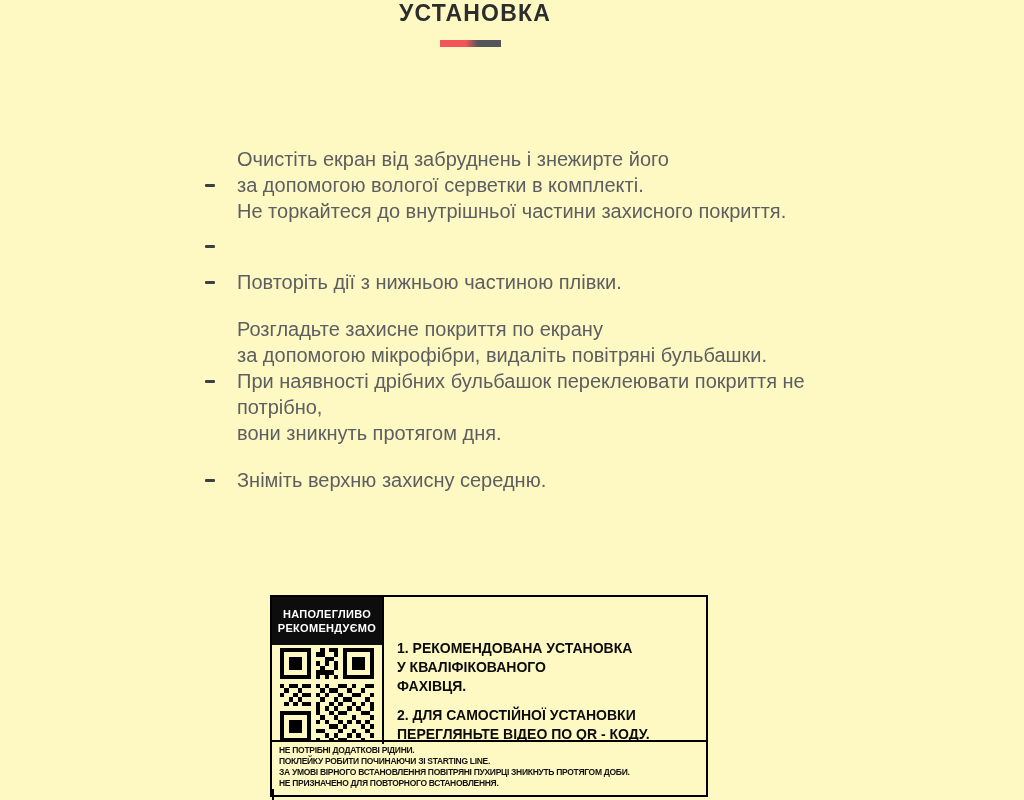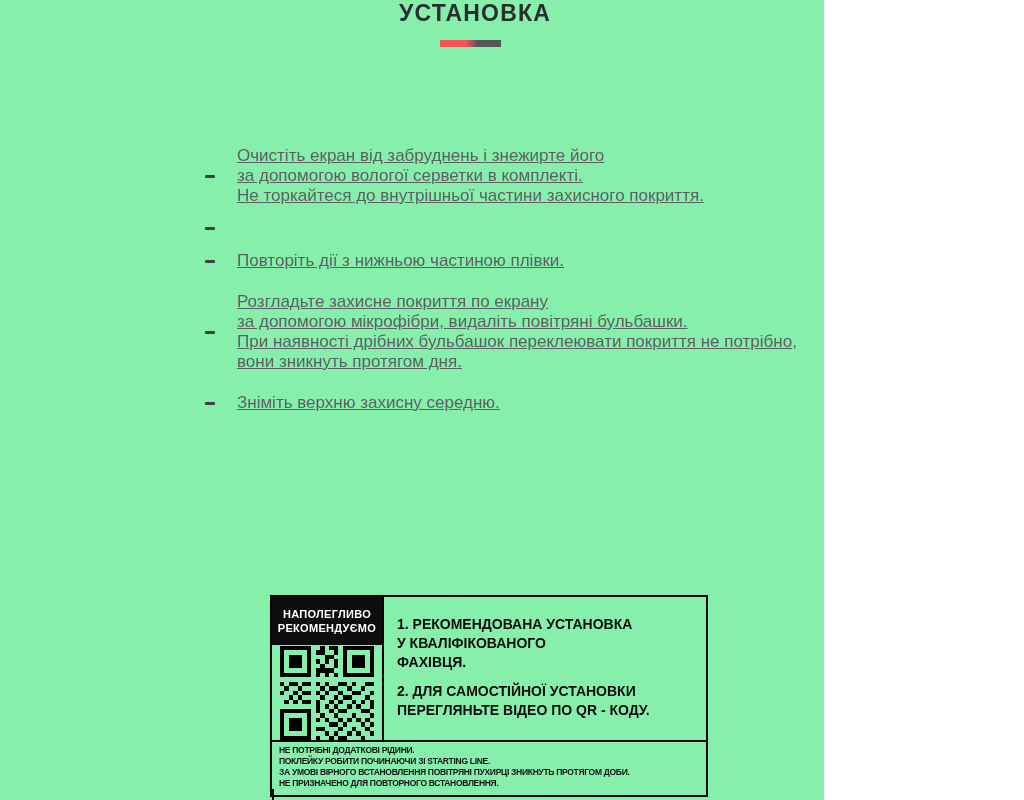--- a/index.html
+++ b/index.html
@@ -3,23 +3,23 @@
 <meta charset="utf-8">
 <style>
   html, body {
     margin: 0;
     padding: 0;
     background: #ffffff;
     font-family: "Liberation Sans", sans-serif;
   }
   .page {
     position: relative;
-    width: 824px;
+    width: 1024px;
     height: 800px;
-    background: #86efac;
+    background: #fef9c3;
     overflow: hidden;
   }
   
   .title {
     position: absolute;
     left: 0;
     top: 0;
     width: 950px;
     text-align: center;
     font-size: 23px;
@@ -52,25 +52,24 @@
   .dash {
     flex: 0 0 10px;
     width: 10px;
     height: 3px;
     background: #3f4043;
     border-radius: 1px;
     margin-right: 22px;
     align-self: center;
   }
   .instr-text {
-    font-size: 17px;
-    line-height: 20px;
+    font-size: 20px;
+    line-height: 26px;
     color: #5d5e62;
     white-space: pre-line;
-    text-decoration: underline;
   }
   
   .rec-box {
     position: absolute;
     left: 270px;
     top: 595px;
     width: 438px;
     height: 202px;
     box-sizing: border-box;
     border: 2px solid #000000;
@@ -108,20 +107,21 @@
   }
   .rec-right {
     padding: 18px 10px 0 13px;
     color: #0b0b0b;
   }
   .rec-point {
     font-size: 14px;
     line-height: 19px;
     font-weight: 700;
     white-space: pre-line;
+    margin-top: 24px;
   }
   .rec-point + .rec-point { margin-top: 10px; }
   .rec-bottom {
     border-top: 2px solid #000000;
     display: flex;
     flex-direction: column;
   }
   .rec-notes {
     flex: 1 1 auto;
     padding: 3px 0 0 7px;

